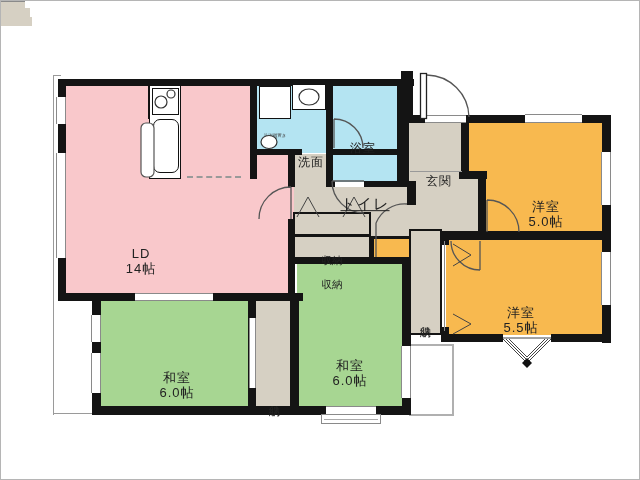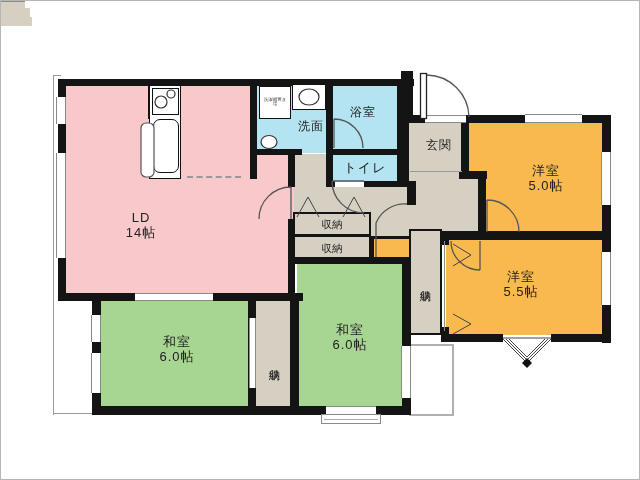--- a/index.html
+++ b/index.html
@@ -8,21 +8,21 @@
   .room,.w,.wv,.wh,.lbl,.fix,.thin{position:absolute;box-sizing:border-box;}
   .w{background:var(--wall);}
   .room{z-index:1;}
   .w{z-index:3;}
   .fix{z-index:4;background:#fff;border:1.5px solid #111;}
   .wv{z-index:5;background:#fff;border-left:1.2px solid #8a8a8a;border-right:1.2px solid #8a8a8a;}
   .wh{z-index:5;background:#fff;border-top:1.2px solid #8a8a8a;border-bottom:1.2px solid #8a8a8a;}
   .gap{z-index:5;background:var(--hall);}
   .tick{z-index:6;background:var(--wall);}
   svg.ov{position:absolute;left:0;top:0;z-index:7;}
-  .lbl{z-index:8;text-align:center;line-height:1.18;font-size:13px;letter-spacing:1px;white-space:nowrap;transform:translate(-50%,-50%);}
+  .lbl{z-index:8;text-align:center;line-height:1.18;font-size:13px;letter-spacing:1px;white-space:nowrap;transform:translate(-50%,-50%);margin-top:36px;}
   .lbl span{display:block;}
   .lbl.small{font-size:10.5px;letter-spacing:0;}
   .lbl.v{writing-mode:vertical-rl;text-orientation:upright;letter-spacing:1px;font-size:11px;line-height:1;}
   .lbl.tiny{font-size:4.5px;letter-spacing:0;line-height:1.1;color:#444;}
   .thin{z-index:0;}
   .terrace{position:absolute;z-index:0;background:#fff;border:2px solid #b0b0b0;box-sizing:border-box;}
   .sill{position:absolute;z-index:6;background:#fff;border:1.2px solid #8a8a8a;box-sizing:border-box;}
   .sill:after{content:"";position:absolute;left:2px;right:2px;top:50%;border-top:1px solid #aaa;}
   .stepline{position:absolute;z-index:6;border-top:1.2px solid #999;}
   .dline{position:absolute;z-index:6;border-top:2px dashed #999;}
@@ -163,21 +163,21 @@
   <div class="lbl" style="left:140px;top:224px;">
     <span>LD</span>
       <span>14帖</span>
   </div>
   <div class="lbl" style="left:310px;top:125px;font-size:12px;">
     <span>洗面</span>
   </div>
   <div class="lbl" style="left:362px;top:111px;font-size:12px;">
     <span>浴室</span>
   </div>
-  <div class="lbl" style="left:364px;top:167px;font-size:13px;">
+  <div class="lbl" style="left:364px;top:167px;font-size:15px;text-decoration:underline;">
     <span>トイレ</span>
   </div>
   <div class="lbl" style="left:438px;top:144px;font-size:12px;">
     <span>玄関</span>
   </div>
   <div class="lbl" style="left:545px;top:177px;">
     <span>洋室</span>
       <span>5.0帖</span>
   </div>
   <div class="lbl" style="left:520px;top:283px;">

